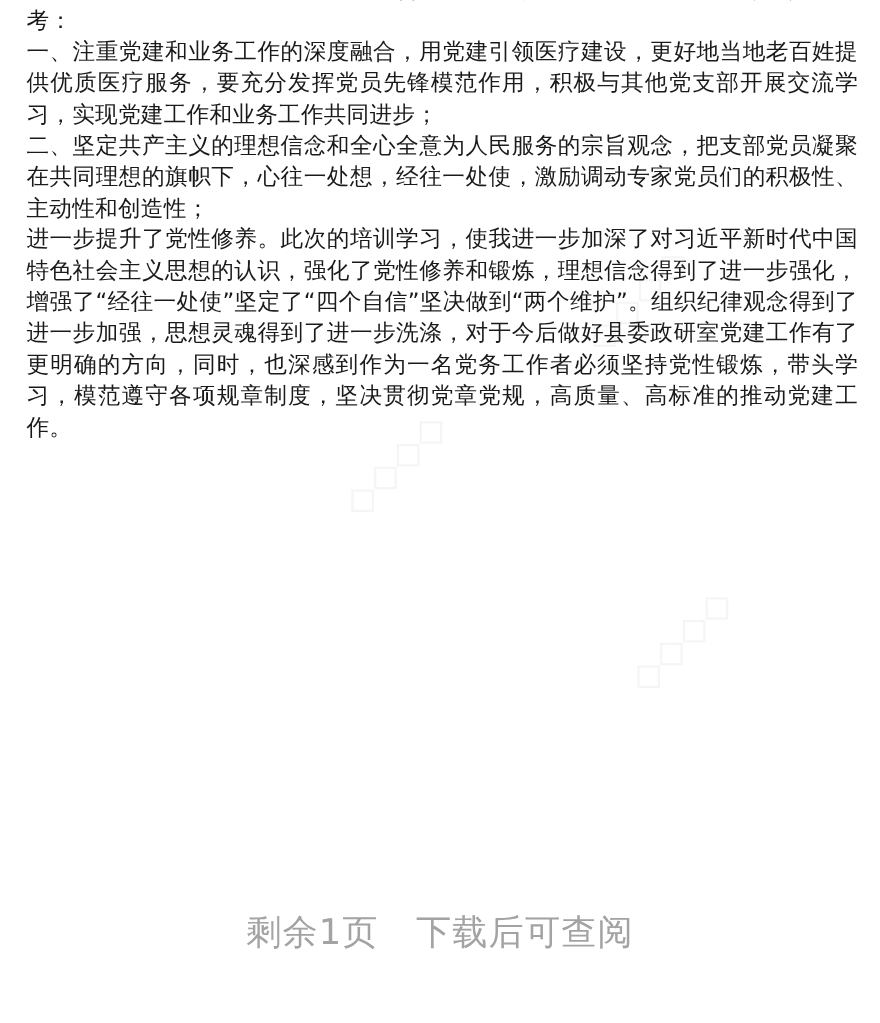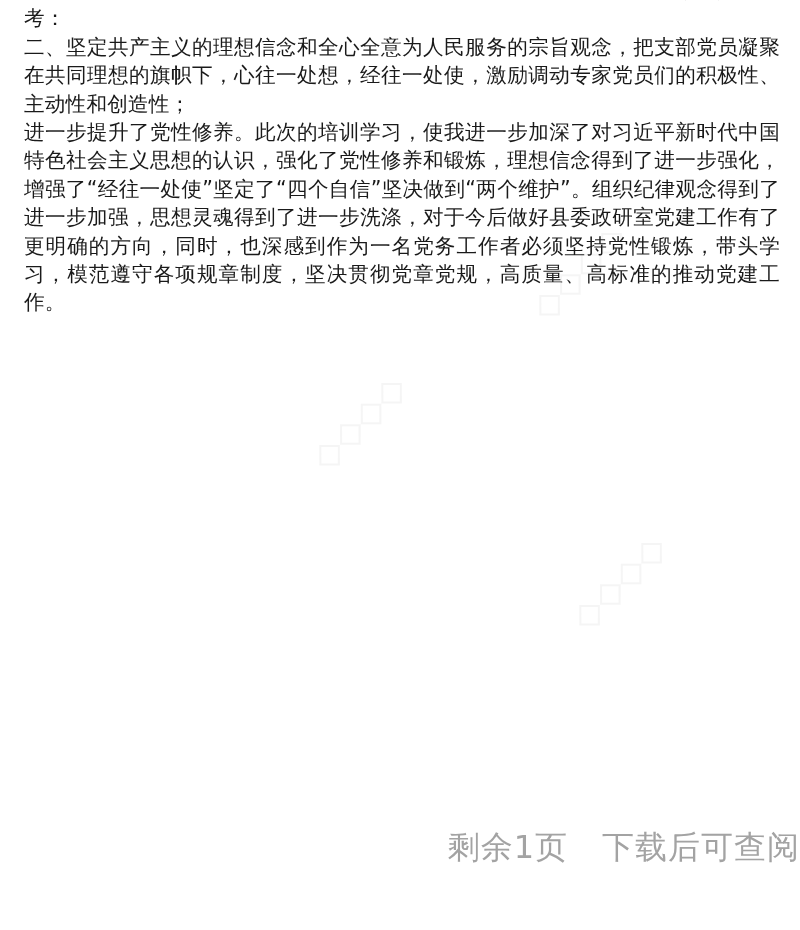--- a/index.html
+++ b/index.html
@@ -10,34 +10,35 @@
     font-size: 20.6px; line-height: 28.4px; color: #1a1a1a;
     letter-spacing: 0.2px;
   }
   .doc p { margin: 0; padding: 0; text-align: justify; text-align-last: left; }
   .watermark {
     position: absolute; color: rgba(200,200,200,0.18);
     font-family: "DejaVu Sans", sans-serif; font-size: 38px;
     transform: rotate(-45deg); pointer-events: none; white-space: nowrap;
   }
   .footer {
-    position: absolute; left: 0; top: 826px; width: 800px; text-align: right;
+    position: absolute; left: 0; top: 826px; width: 800px; text-align: center;
     font-family: "DejaVu Sans", "Liberation Sans", sans-serif;
     font-size: 32px; color: #a3a3a3; letter-spacing: 1px;
   }
   .footer span + span { margin-left: 34px; }
 </style>
 </head>
 <body>
 
 <div class="watermark" style="left:520px; top:250px;">◇◇◇◇</div>
 <div class="watermark" style="left:300px; top:400px;">◇◇◇◇</div>
 <div class="watermark" style="left:560px; top:560px;">◇◇◇◇</div>
 
 <div class="doc">
   <p>作为党支部的首任党支部书记，按结合培训，对今后党建工作的开展，做了如下思考：</p>
+  <p>一、注重党建和业务工作的深度融合，用党建引领医疗建设，更好地当地老百姓提供优质医疗服务，要充分发挥党员先锋模范作用，积极与其他党支部开展交流学习，实现党建工作和业务工作共同进步；</p>
   <p>二、坚定共产主义的理想信念和全心全意为人民服务的宗旨观念，把支部党员凝聚在共同理想的旗帜下，心往一处想，经往一处使，激励调动专家党员们的积极性、主动性和创造性；</p>
   <p>进一步提升了党性修养。此次的培训学习，使我进一步加深了对习近平新时代中国特色社会主义思想的认识，强化了党性修养和锻炼，理想信念得到了进一步强化，增强了“经往一处使”坚定了“四个自信”坚决做到“两个维护”。组织纪律观念得到了进一步加强，思想灵魂得到了进一步洗涤，对于今后做好县委政研室党建工作有了更明确的方向，同时，也深感到作为一名党务工作者必须坚持党性锻炼，带头学习，模范遵守各项规章制度，坚决贯彻党章党规，高质量、高标准的推动党建工作。</p>
 </div>
 
 <div class="footer">
   <span>剩余1页</span><span>下载后可查阅</span>
 </div>
 
 </body></html>

